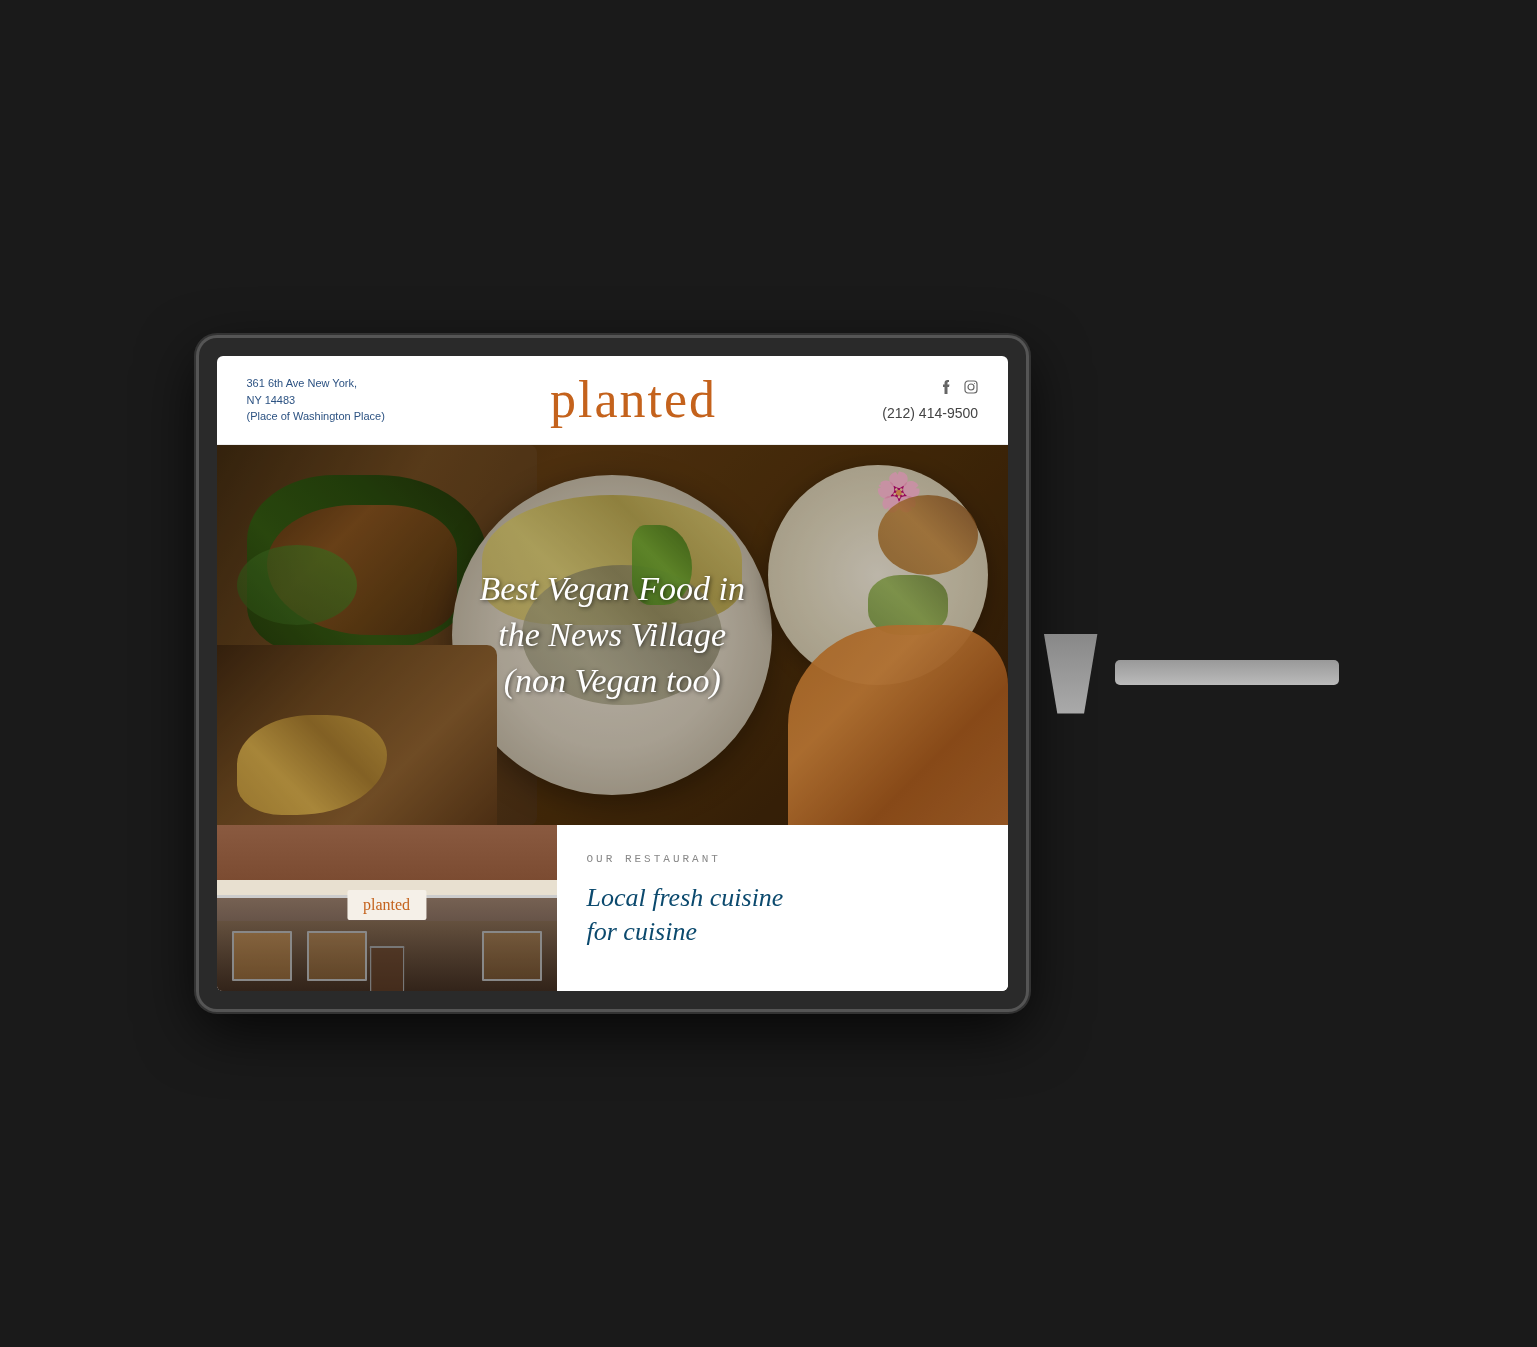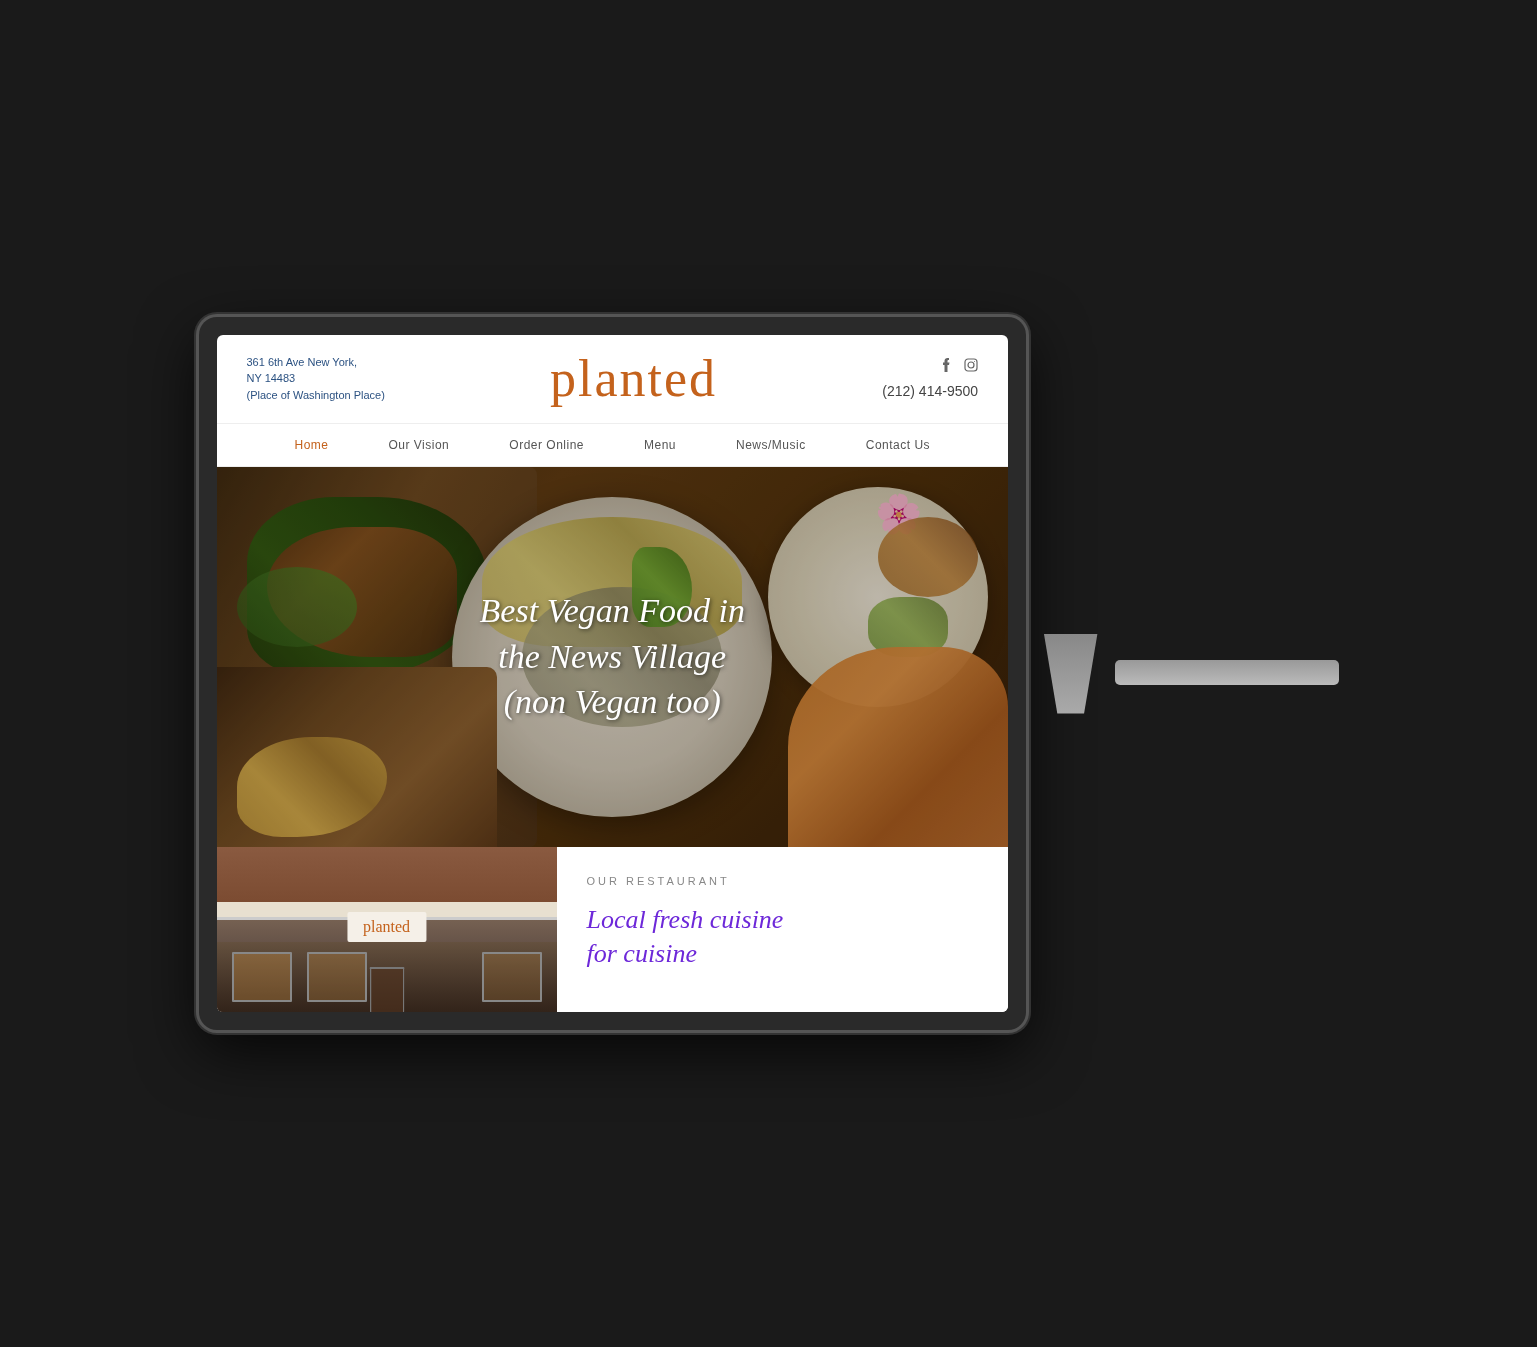--- a/index.html
+++ b/index.html
@@ -219,26 +219,27 @@
       flex: 1;
       padding: 28px 30px;
     }
 
     .section-label {
       font-size: 11px;
       letter-spacing: 3px;
       color: #888;
       text-transform: uppercase;
       margin-bottom: 16px;
+      font-family: Liberation Mono, monospace;
     }
 
     .section-title {
       font-size: 26px;
       font-style: italic;
-      color: #6d28d9;
+      color: #0c4a6e;
       font-family: Georgia, serif;
       line-height: 1.3;
       margin-bottom: 14px;
       font-weight: 400;
     }
 
     .section-description {
       font-size: 12.5px;
       color: #666;
       line-height: 1.65;
@@ -275,28 +276,20 @@
                   <rect x="1" y="1" width="12" height="12" rx="3"></rect>
                   <circle cx="7" cy="7" r="3"></circle>
                   <circle cx="10.5" cy="3.5" r="0.5" fill="#666" stroke="none"></circle>
                 </svg>
               </a>
             </div>
             <div class="phone-number">(212) 414-9500</div>
           </div>
         </header>
 
-        <nav class="site-nav">
-          <a class="nav-item active">Home</a>
-          <a class="nav-item">Our Vision</a>
-          <a class="nav-item">Order Online</a>
-          <a class="nav-item">Menu</a>
-          <a class="nav-item">News/Music</a>
-          <a class="nav-item">Contact Us</a>
-        </nav>
 
         <section class="hero-section">
           <div class="hero-bg">
 
             <div style="position:absolute;left:0;top:0;width:320px;height:100%;background:linear-gradient(120deg,#3a2810 0%,#6a4820 40%,#4a3015 100%);border-radius:0 8px 8px 0;"></div>
             <div style="position:absolute;left:30px;top:30px;width:240px;height:180px;background:linear-gradient(45deg,#1a3a08,#2a5a10,#1e4a0c,#152e06);border-radius:40% 50% 60% 30%;opacity:0.95;"></div>
             <div style="position:absolute;left:50px;top:60px;width:190px;height:130px;background:linear-gradient(135deg,#5a3010,#8a5020,#6a3e15,#4a2810);border-radius:50% 40% 30% 60%;opacity:0.9;"></div>
             <div style="position:absolute;left:20px;top:100px;width:120px;height:80px;background:linear-gradient(45deg,#2a5a15,#3a7020,#4a8a25);border-radius:50%;opacity:0.7;"></div>
 
             <div style="position:absolute;left:50%;top:30px;transform:translateX(-50%);width:320px;height:320px;border-radius:50%;background:radial-gradient(circle,#e8e4d8 0%,#d4cfc0 50%,#b8b2a0 80%,#a0998a 100%);box-shadow:0 8px 30px rgba(0,0,0,0.4);"></div>

